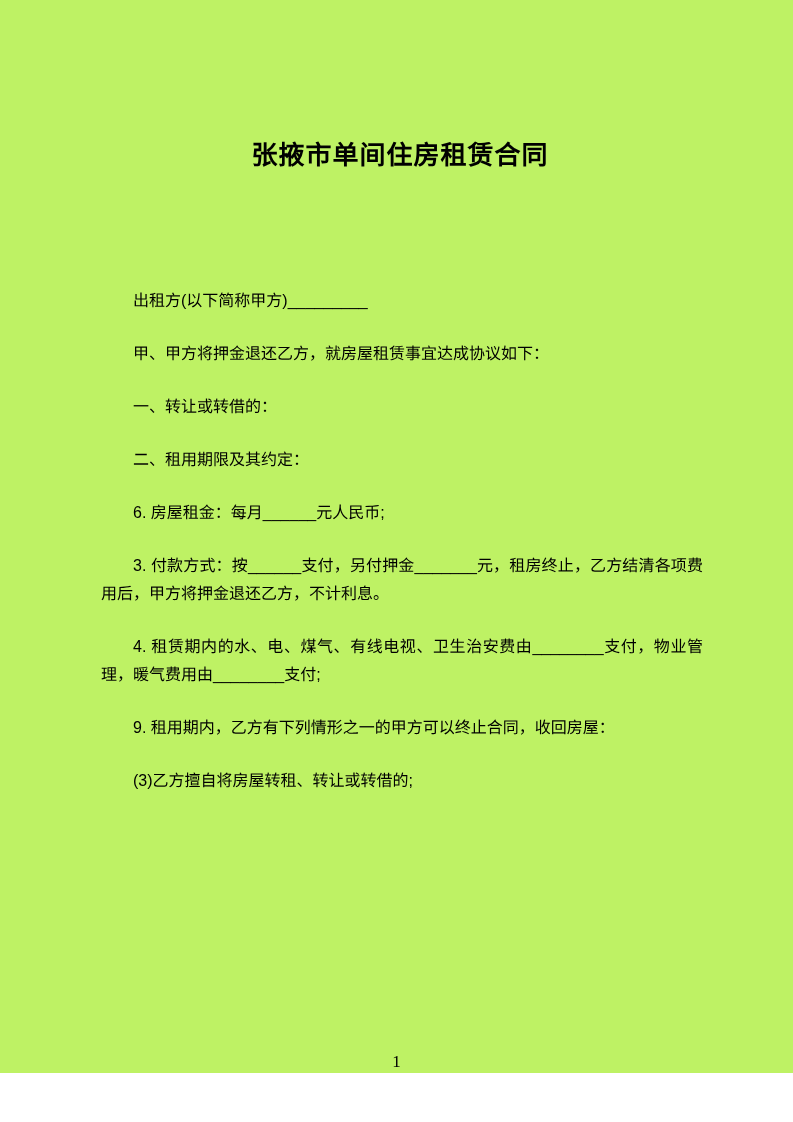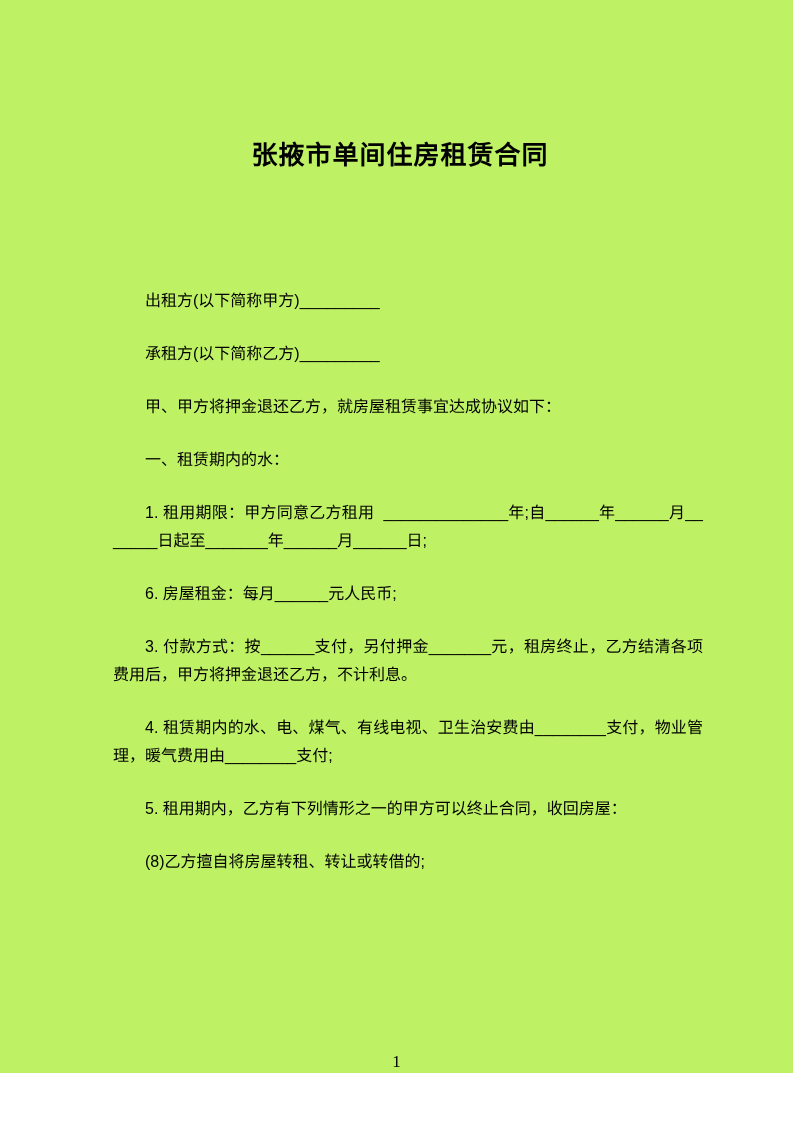--- a/index.html
+++ b/index.html
@@ -21,21 +21,21 @@
   }
   .doc-title {
     margin: 0 0 116px 0;
     font-size: 26px;
     line-height: 31px;
     font-weight: bold;
     text-align: center;
     letter-spacing: 1px;
   }
   .para {
-    margin: 0 0 25px 16px;
+    margin: 0 0 25px 4px;
     font-size: 16px;
     line-height: 28px;
     text-indent: 32px;
     text-align: justify;
     word-break: break-all;
     white-space: pre-wrap;
   }
   .page-number {
     position: absolute;
     left: 0;
@@ -49,35 +49,34 @@
 </style>
 </head>
 <body>
 
 <div class="page">
 
   <h1 class="doc-title">张掖市单间住房租赁合同</h1>
 
   <p class="para">出租方(以下简称甲方)_________</p>
 
-  <p class="para">承租方(以下简称乙方)_________</p>
 
   <p class="para">甲、甲方将押金退还乙方，就房屋租赁事宜达成协议如下：</p>
 
-  <p class="para">一、租赁期内的水：</p>
+  <p class="para">一、转让或转借的：</p>
 
 
+  <p class="para">二、租用期限及其约定：</p>
 
-  <p class="para">1. 租用期限：甲方同意乙方租用  ______________年;自______年______月_______日起至_______年______月______日;</p>
 
   <p class="para">6. 房屋租金：每月______元人民币;</p>
 
   <p class="para">3. 付款方式：按______支付，另付押金_______元，租房终止，乙方结清各项费用后，甲方将押金退还乙方，不计利息。</p>
 
   <p class="para">4. 租赁期内的水、电、煤气、有线电视、卫生治安费由________支付，物业管理，暖气费用由________支付;</p>
 
-  <p class="para">5. 租用期内，乙方有下列情形之一的甲方可以终止合同，收回房屋：</p>
+  <p class="para">9. 租用期内，乙方有下列情形之一的甲方可以终止合同，收回房屋：</p>
 
-  <p class="para">(8)乙方擅自将房屋转租、转让或转借的;</p>
+  <p class="para">(3)乙方擅自将房屋转租、转让或转借的;</p>
 
   <div class="page-number">1</div>
 
 </div>
 
 </body></html>

